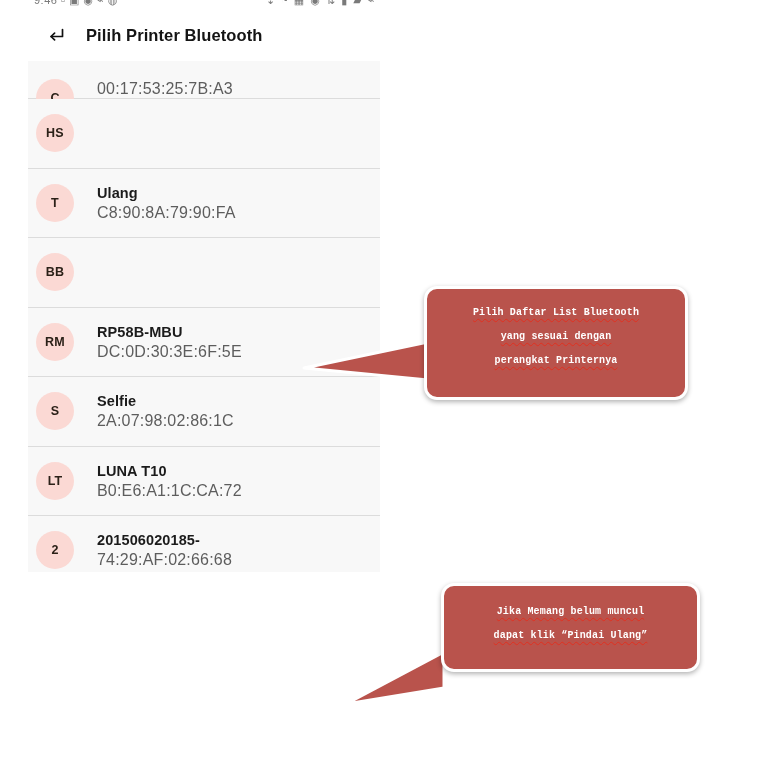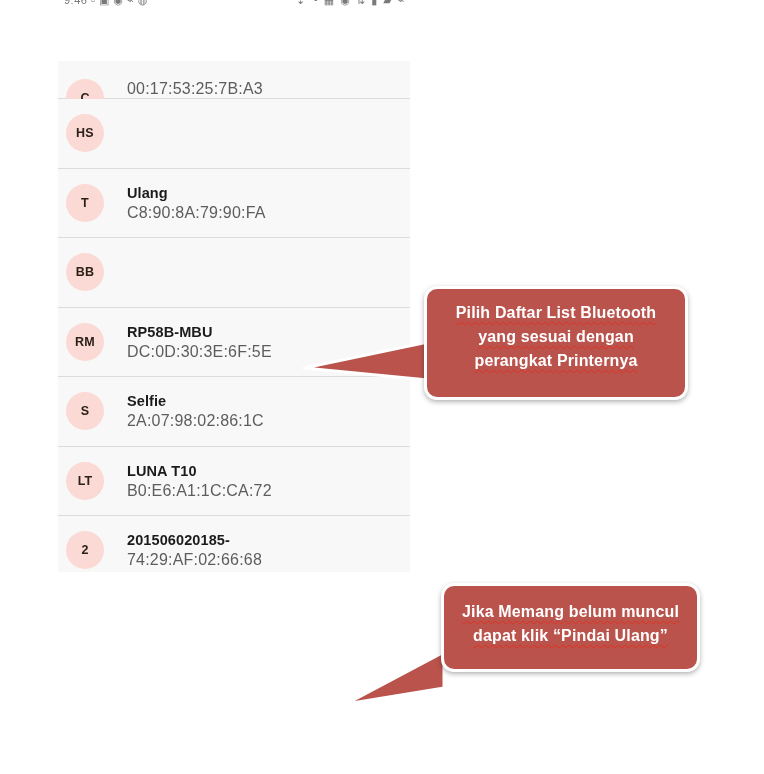--- a/index.html
+++ b/index.html
@@ -17,21 +17,20 @@
 
   
   #phone-panel {
     position: absolute;
     left: 28px;
     top: 0;
     width: 352px;
     height: 572px;
     background: #ffffff;
     overflow: hidden;
-    margin-left: 30px;
   }
 
   
   #status-bar {
     position: absolute;
     left: 0; top: 0;
     width: 352px;
     height: 9px;
     background: #ffffff;
     overflow: hidden;
@@ -205,31 +204,32 @@
     background: #b9534c;
     border: 3px solid #ffffff;
     border-radius: 13px;
     box-shadow: 0 2px 5px rgba(0,0,0,0.30);
     color: #ffffff;
     text-align: center;
     box-sizing: border-box;
     z-index: 20;
   }
   .callout-text {
-    font-size: 16px;
+    font-size: 10px;
     font-weight: 700;
     line-height: 24px;
     letter-spacing: .15px;
     white-space: pre-line;
     
     text-decoration-line: underline;
     text-decoration-style: wavy;
     text-decoration-color: #e03020;
     text-decoration-thickness: 1px;
     text-underline-offset: 3px;
+    font-family: Liberation Mono, monospace;
   }
   #callout-1 {
     left: 424px;
     top: 286px;
     width: 264px;
     height: 114px;
     padding: 12px 10px 0 10px;
   }
   #callout-2 {
     left: 441px;
@@ -249,20 +249,29 @@
 </head>
 <body>
 
 <div id="phone-panel">
 
   <div id="status-bar">
     <div class="sb-left">9:46 ▫ ▣ ◉ ⌁ ◍</div>
     <div class="sb-right">⇣ ◔ ▦ ◉ ⇅ ▮ ▰ ⌁</div>
   </div>
 
+  <div id="app-bar">
+    <div id="back-btn">
+      <svg width="20" height="20" viewBox="0 0 20 20" fill="none" stroke="currentColor" stroke-width="1.7" stroke-linecap="round" stroke-linejoin="round">
+        <path d="M15.5 4.5 V11.5 H4.2"></path>
+        <path d="M7.6 8.1 L4 11.5 L7.6 14.9"></path>
+      </svg>
+    </div>
+    <div id="app-title">Pilih Printer Bluetooth</div>
+  </div>
 
   <div id="device-list">
       <div class="device-row first-partial">
         <div class="avatar">C</div>
         <div class="device-text">
           <div class="device-mac">00:17:53:25:7B:A3</div>
         </div>
       </div>
       <div class="device-row">
         <div class="avatar">HS</div>

